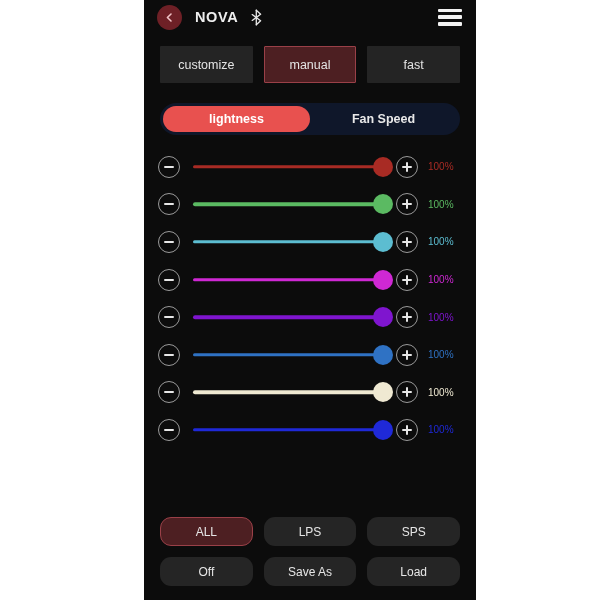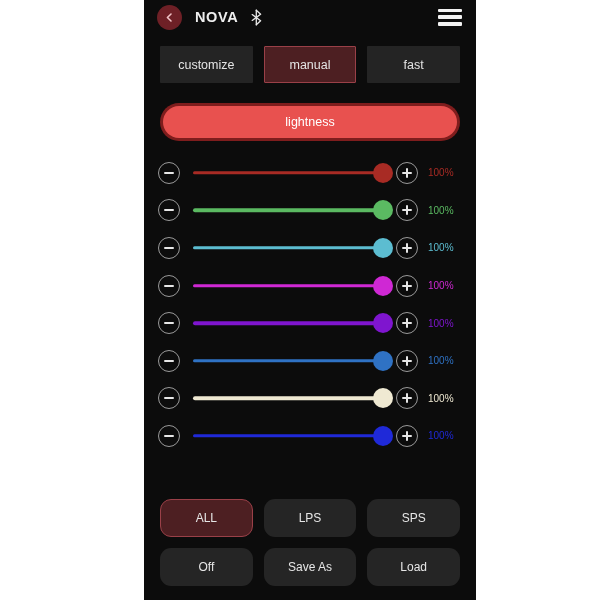--- a/index.html
+++ b/index.html
@@ -105,26 +105,27 @@
     background: #4d1f22;
     border: 1px solid #9a4048;
   }
 
   
   .seg-wrap {
     padding: 20px 16px 0 16px;
     flex: none;
   }
   .seg {
-    height: 38px;
+    height: 32px;
     border-radius: 19px;
-    background: #7f1d1d;
+    background: #0f172a;
     display: flex;
     align-items: center;
     padding: 3px;
+    font-weight: bold;
   }
   .seg-item {
     flex: 1 1 0;
     height: 100%;
     border-radius: 16px;
     display: flex;
     align-items: center;
     justify-content: center;
     font-size: 12.5px;
     color: #e8e8e8;
@@ -215,21 +216,21 @@
     padding: 0 16px 14px 16px;
     flex: none;
   }
   .btn-row {
     display: flex;
     gap: 11px;
   }
   .btn-row + .btn-row { margin-top: 11px; }
   .act-btn {
     flex: 1 1 0;
-    height: 38px;
+    height: 29px;
     border-radius: 11px;
     background: #252525;
     color: #e6e6e6;
     font-size: 12px;
     display: flex;
     align-items: center;
     justify-content: center;
     cursor: pointer;
     border: 1px solid transparent;
     white-space: nowrap;
@@ -281,20 +282,23 @@
     <div class="mode-btn">
       <span>fast</span>
     </div>
   </div>
 
   <div class="seg-wrap">
     <div class="seg">
       <div class="seg-item active">
         <span>lightness</span>
       </div>
+      <div class="seg-item">
+        <span>Fan Speed</span>
+      </div>
     </div>
   </div>
 
   <div class="sliders" id="sliders">
       <div class="slider-row">
         <div class="circ-btn minus"></div>
         <div class="track-area">
           <div class="track" style="background: rgb(168, 43, 36); width: 100%;"></div>
           <div class="thumb" style="background: rgb(168, 43, 36); left: 100%;"></div>
         </div>

